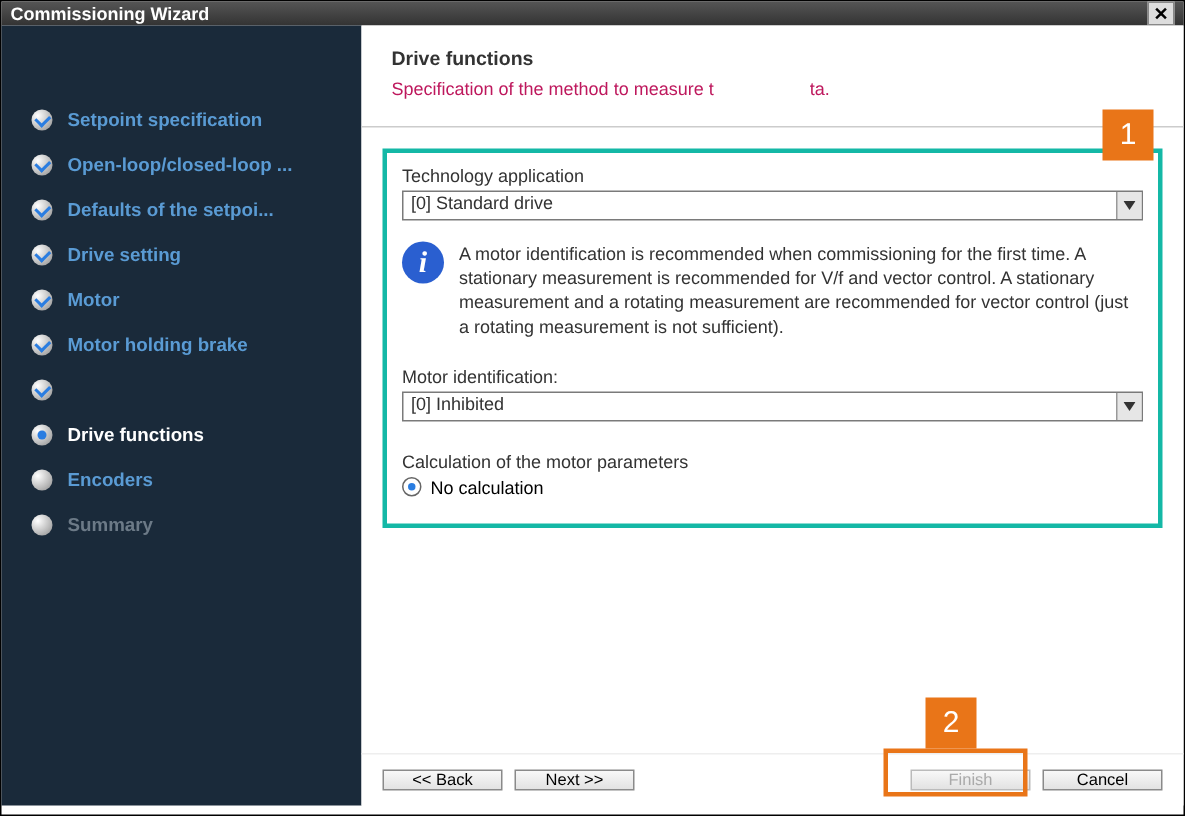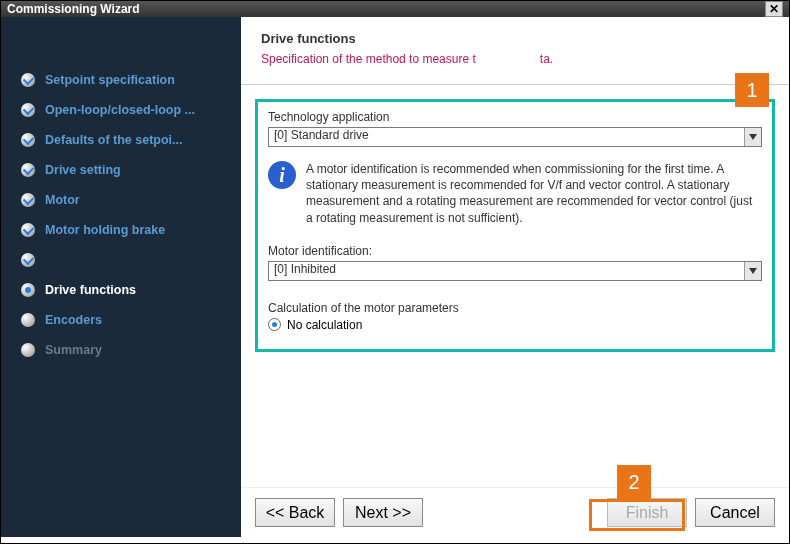--- a/index.html
+++ b/index.html
@@ -27,21 +27,21 @@
   .select-wrap span { flex:1; padding:0 5px; font-size:12px; color:#333; }
   .select-btn { width:17px; height:18px; background:#e6e6e6; border-left:1px solid #999; display:flex; align-items:center; justify-content:center; cursor:pointer; }
   .select-btn svg { width:8px; height:6px; }
   .info-row { display:flex; margin:14px 0 18px 0; }
   .info-icon { width:28px; height:28px; border-radius:50%; background:#2a5fd0; color:#fff; font-weight:bold; font-family: Georgia, serif; font-size:20px; display:flex; align-items:center; justify-content:center; margin-right:10px; flex-shrink:0; font-style:italic; }
   .info-text { font-size:12px; color:#333; line-height:1.35; }
   .radio-row { display:flex; align-items:center; margin:3px 0; }
   .radio { width:13px; height:13px; border:1px solid #666; border-radius:50%; margin-right:6px; display:flex; align-items:center; justify-content:center; cursor:pointer; background:#fff; }
   .radio.selected .dot { width:5px; height:5px; background:#2a7de1; border-radius:50%; }
   .buttons { padding: 10px 14px; display:flex; gap:8px; align-items:center; border-top:1px solid #eee; }
-  .btn { min-width:80px; height:29px; border:1px solid #8a8a8a; background:linear-gradient(#f8f8f8,#e2e2e2); font-size:16px; display:flex; align-items:center; justify-content:center; cursor:pointer; }
+  .btn { min-width:80px; height:14px; border:1px solid #8a8a8a; background:linear-gradient(#f8f8f8,#e2e2e2); font-size:11px; display:flex; align-items:center; justify-content:center; cursor:pointer; }
   .btn.disabled { color:#aaa; border-color:#bbb; cursor:default; }
   .button-spacer { flex:1; }
   .callout { position:absolute; width:34px; height:34px; background:#e97518; color:#fff; font-size:20px; font-weight:normal; display:flex; align-items:center; justify-content:center; z-index:5; }
   .callout.one { top: 56px; left: 494px; }
   .next-highlight { border:3px solid #e97518; position:absolute; left:348px; bottom:6px; width:96px; height:32px; pointer-events:none; }
   .callout.two { bottom: 38px; left: 376px; }
 </style>
 </head>
 <body>
 

